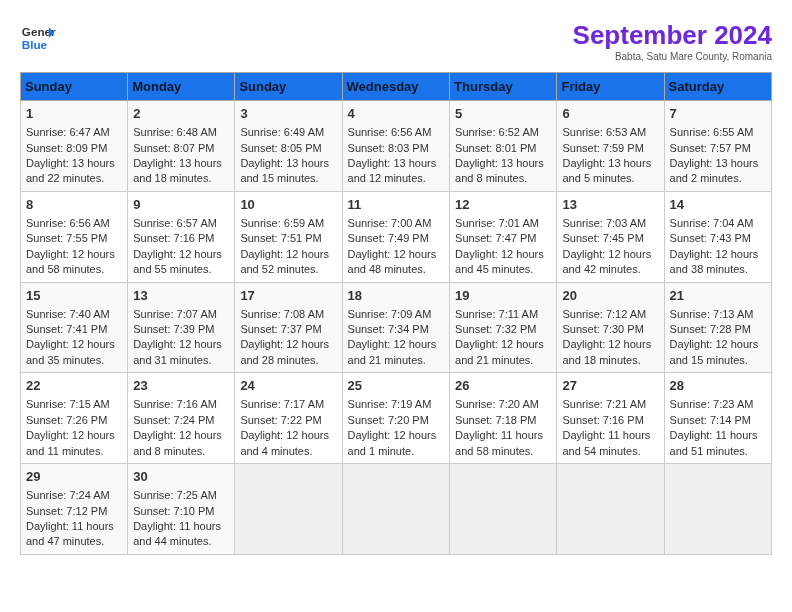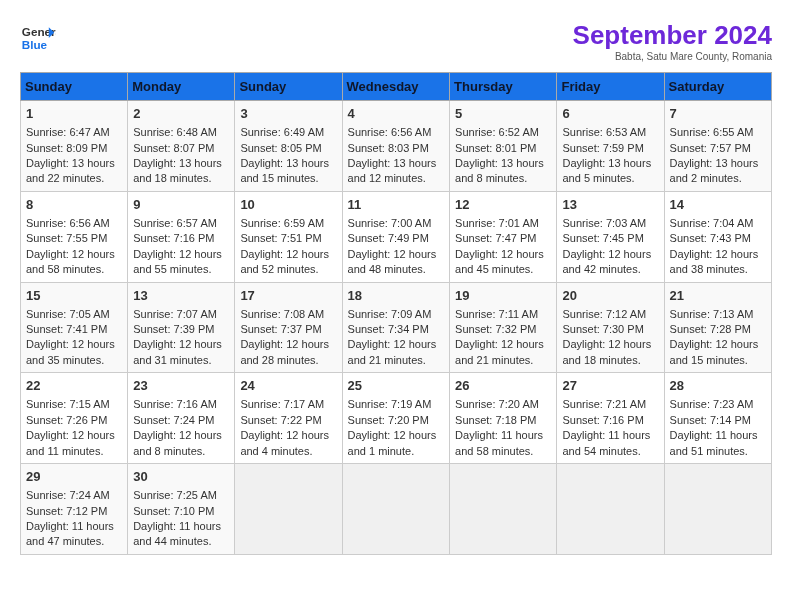--- a/index.html
+++ b/index.html
@@ -202,21 +202,21 @@
           <span class="day-num">14</span>
           <div>Sunrise: 7:04 AM</div>
           <div>Sunset: 7:43 PM</div>
           <div>Daylight: 12 hours</div>
           <div>and 38 minutes.</div>
         </td>
       </tr>
       <tr>
         <td>
           <span class="day-num">15</span>
-          <div>Sunrise: 7:05 AM</div>
+          <div>Sunrise: 7:40 AM</div>
           <div>Sunset: 7:41 PM</div>
           <div>Daylight: 12 hours</div>
           <div>and 35 minutes.</div>
         </td>
         <td>
           <span class="day-num">13</span>
           <div>Sunrise: 7:07 AM</div>
           <div>Sunset: 7:39 PM</div>
           <div>Daylight: 12 hours</div>
           <div>and 31 minutes.</div>

